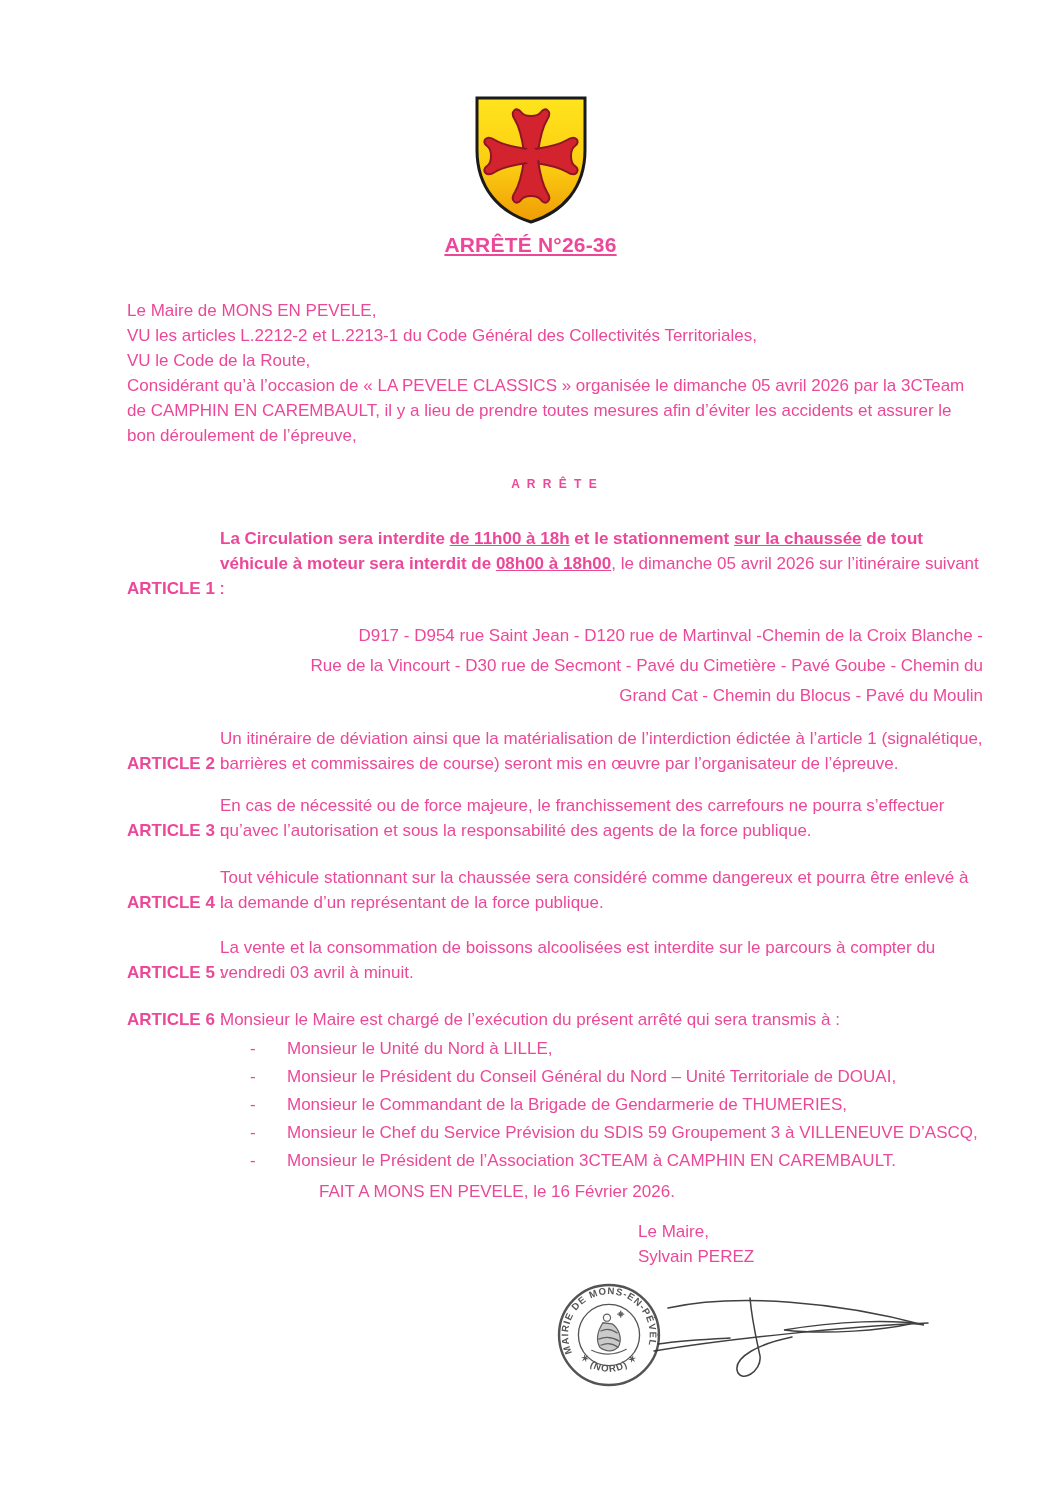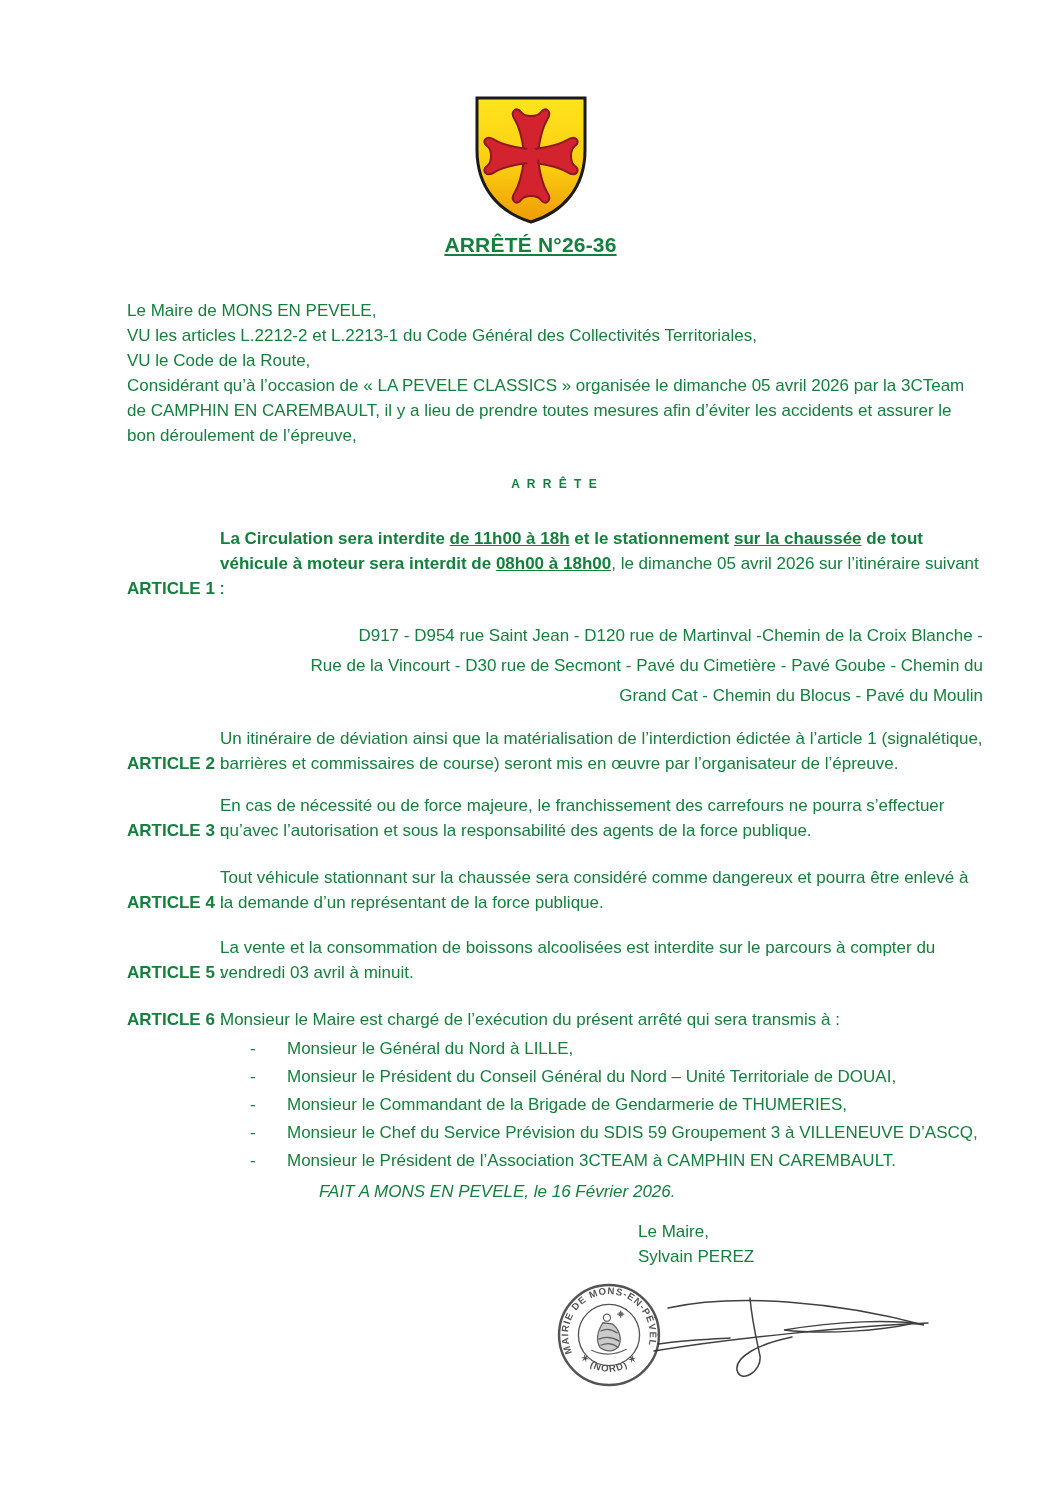--- a/index.html
+++ b/index.html
@@ -2,21 +2,21 @@
 <html lang="fr"><head>
 <meta charset="utf-8">
 <style>
   html,body{margin:0;padding:0;background:#ffffff;}
   .page{
     position:relative;
     width:1061px;height:1500px;
     margin:0 auto;
     background:#ffffff;
     font-family:"Liberation Sans", sans-serif;
-    color:#15803d;
+    color:#ec4899;
     overflow:hidden;
   }
   .crest{
     position:absolute;
     top:92px;left:50%;
     transform:translateX(-50%);
   }
   .doc-title{
     position:absolute;
     top:233px;left:0;width:100%;
@@ -51,21 +51,21 @@
   .article-label .al{font-weight:bold;}
   .article-body{flex:1;}
   .route{
     margin:20px 0 0 125px;
     line-height:30px;
     text-align:right;
   }
   .recipients{margin-top:3px;}
   .recipient{display:flex;line-height:28px;margin-left:123px;}
   .recipient .dash{flex:none;width:37px;}
-  .fait-line{margin:4px 0 0 192px;font-style:italic;}
+  .fait-line{margin:4px 0 0 192px;}
   .signer{margin:15px 0 0 511px;}
   .signer div{line-height:25px;}
   .stamp-wrap{position:absolute;left:556px;top:1282px;}
   .signature-wrap{position:absolute;left:588px;top:1278px;}
 </style>
 </head>
 <body>
 
 <div class="page">
 
@@ -137,21 +137,21 @@
     </div>
 
     <div class="article a6">
       <div class="article-label"><span class="al">ARTICLE 6</span><span class="asep"> : </span></div>
       <div class="article-body"><span> Monsieur le Maire est chargé de l’exécution du présent arrêté qui sera transmis à :</span></div>
     </div>
 
     <div class="recipients">
       <div class="recipient">
           <span class="dash">-</span>
-          <span>Monsieur le Général du Nord à LILLE,</span>
+          <span>Monsieur le Unité du Nord à LILLE,</span>
         </div>
       <div class="recipient">
           <span class="dash">-</span>
           <span>Monsieur le Président du Conseil Général du Nord – Unité Territoriale de DOUAI,</span>
         </div>
       <div class="recipient">
           <span class="dash">-</span>
           <span>Monsieur le Commandant de la Brigade de Gendarmerie de THUMERIES,</span>
         </div>
       <div class="recipient">

